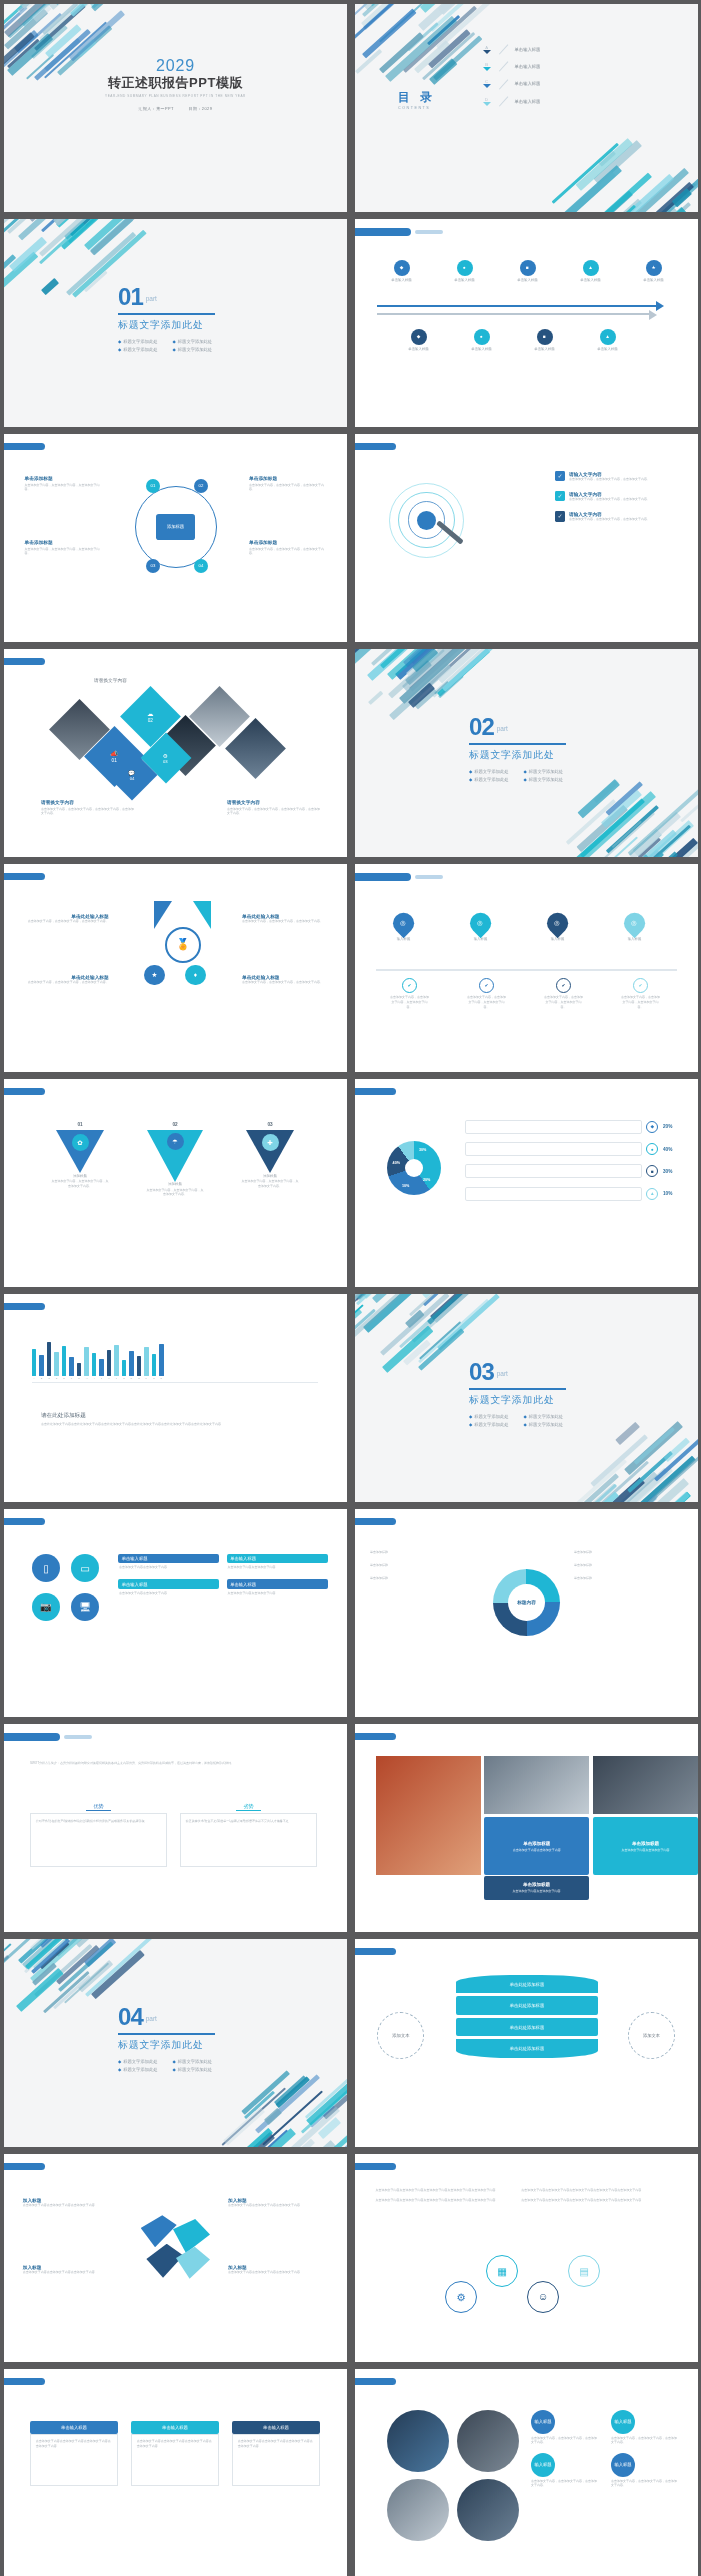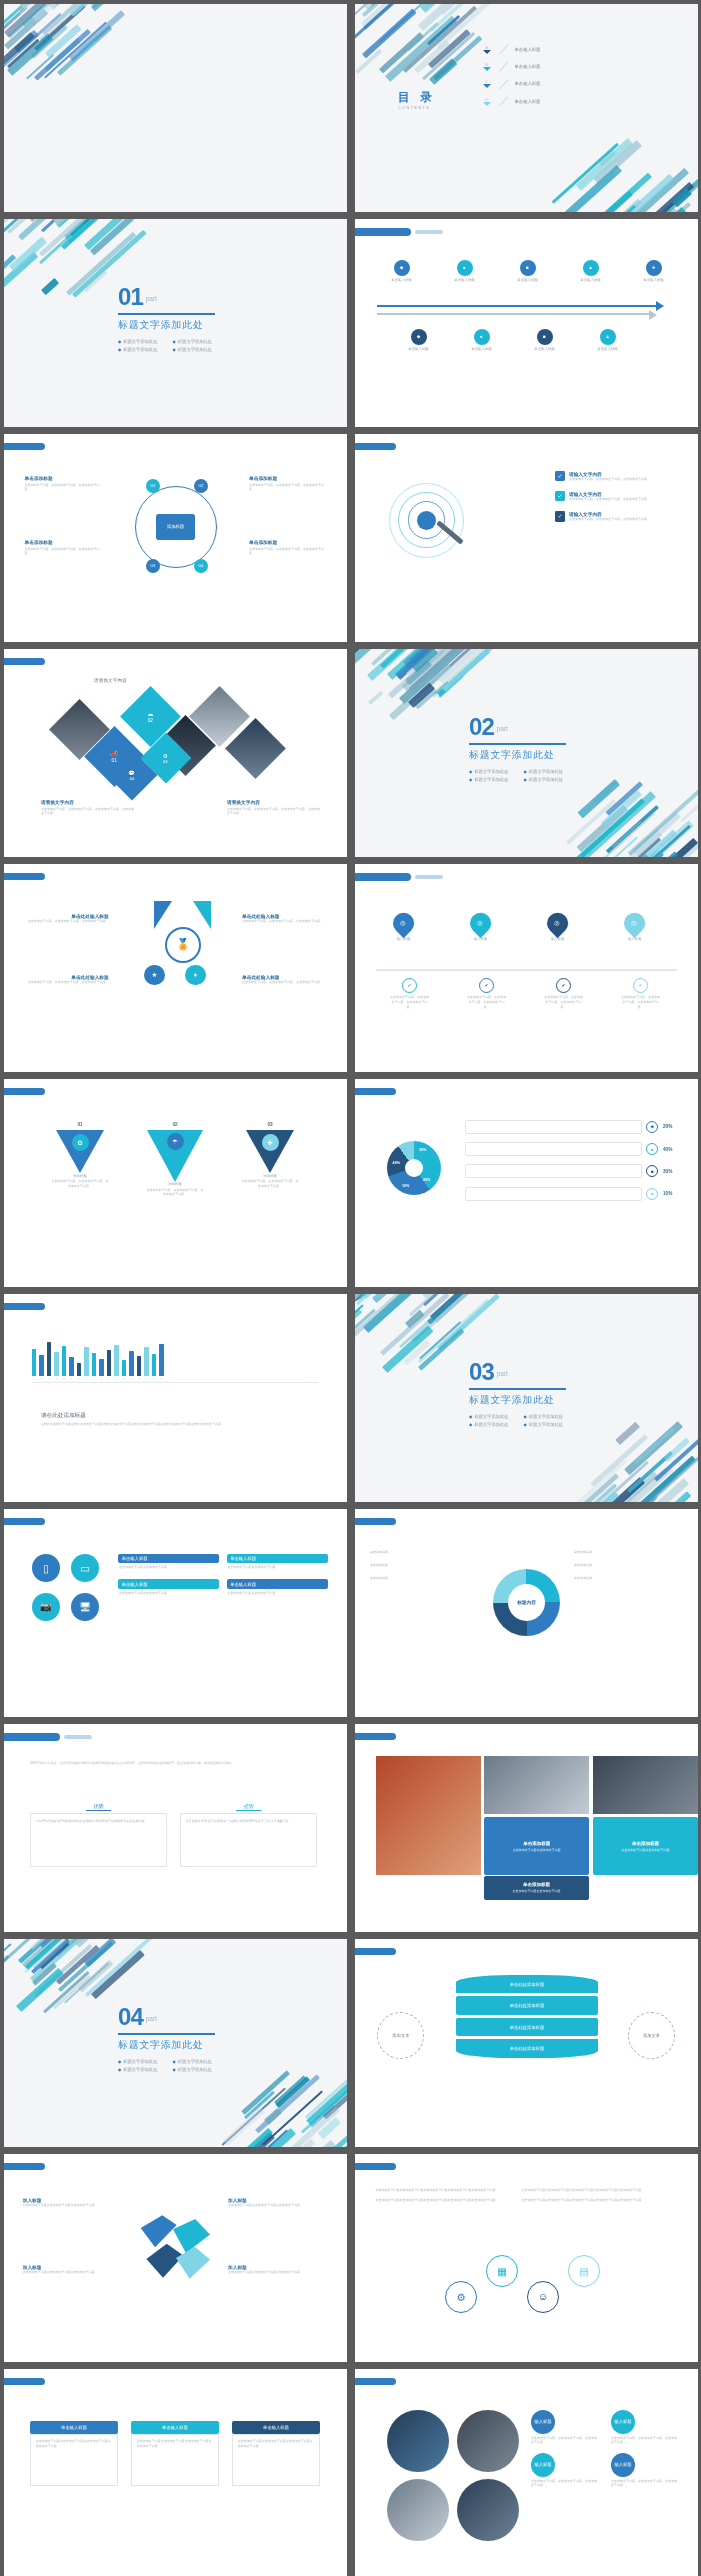--- a/index.html
+++ b/index.html
@@ -145,20 +145,29 @@
         <i style="left:27px;top:61px;width:27px;height:7.2px;background:#2f7cc0;opacity:0.64;transform:rotate(-42deg)"></i>
         <i style="left:19.5px;top:83px;width:55px;height:8px;background:#1d8fb0;opacity:0.64;transform:rotate(-42deg)"></i>
         <i style="left:83px;top:26.5px;width:44px;height:5.3px;background:#7fd4e6;opacity:0.82;transform:rotate(-42deg)"></i>
         <i style="left:65px;top:12.8px;width:44px;height:7.8px;background:#3aa8c4;opacity:0.85;transform:rotate(-42deg)"></i>
         <i style="left:30px;top:23px;width:28px;height:6.2px;background:#c9dde5;opacity:0.42;transform:rotate(-42deg)"></i>
         <i style="left:5.3px;top:80px;width:52px;height:5.5px;background:#27537f;opacity:0.74;transform:rotate(-42deg)"></i>
         <i style="left:104px;top:20px;width:82px;height:6.2px;background:#1d8fb0;opacity:0.59;transform:rotate(-42deg)"></i>
         <i style="left:44px;top:69px;width:46px;height:4.3px;background:#1d8fb0;opacity:0.36;transform:rotate(-42deg)"></i>
         <i style="left:82px;top:70px;width:70px;height:5.6px;background:#2f7cc0;opacity:0.46;transform:rotate(-42deg)"></i>
       </div>
+    <div style="position:absolute;left:0;right:0;top:54px;text-align:center;">
+      <div class="t-year">2029</div>
+      <div class="t-main">转正述职报告PPT模版</div>
+      <div class="t-en">YEAR-END SUMMARY PLAN BUSINESS REPORT PPT IN THE NEW YEAR</div>
+      <div class="t-meta">
+        <span>汇报人：第一PPT</span>
+        <span>日期：2029</span>
+      </div>
+    </div>
   </div>
 
   <div class="slide">
     <div class="ribbons rb-tl" id="rbB">
         <i style="left:12.3px;top:30px;width:75px;height:2.1px;background:#2f7cc0;opacity:0.45;transform:rotate(-42deg)"></i>
         <i style="left:69px;top:62px;width:40px;height:3.2px;background:#3aa8c4;opacity:0.44;transform:rotate(-42deg)"></i>
         <i style="left:82px;top:20px;width:65px;height:7.8px;background:#13b5c9;opacity:0.50;transform:rotate(-42deg)"></i>
         <i style="left:25px;top:18.6px;width:24px;height:6.7px;background:#9ec6d4;opacity:0.51;transform:rotate(-42deg)"></i>
         <i style="left:80px;top:38px;width:80px;height:8px;background:#9ec6d4;opacity:0.45;transform:rotate(-42deg)"></i>
         <i style="left:41px;top:82px;width:55px;height:5.7px;background:#6fa9bf;opacity:0.94;transform:rotate(-42deg)"></i>

